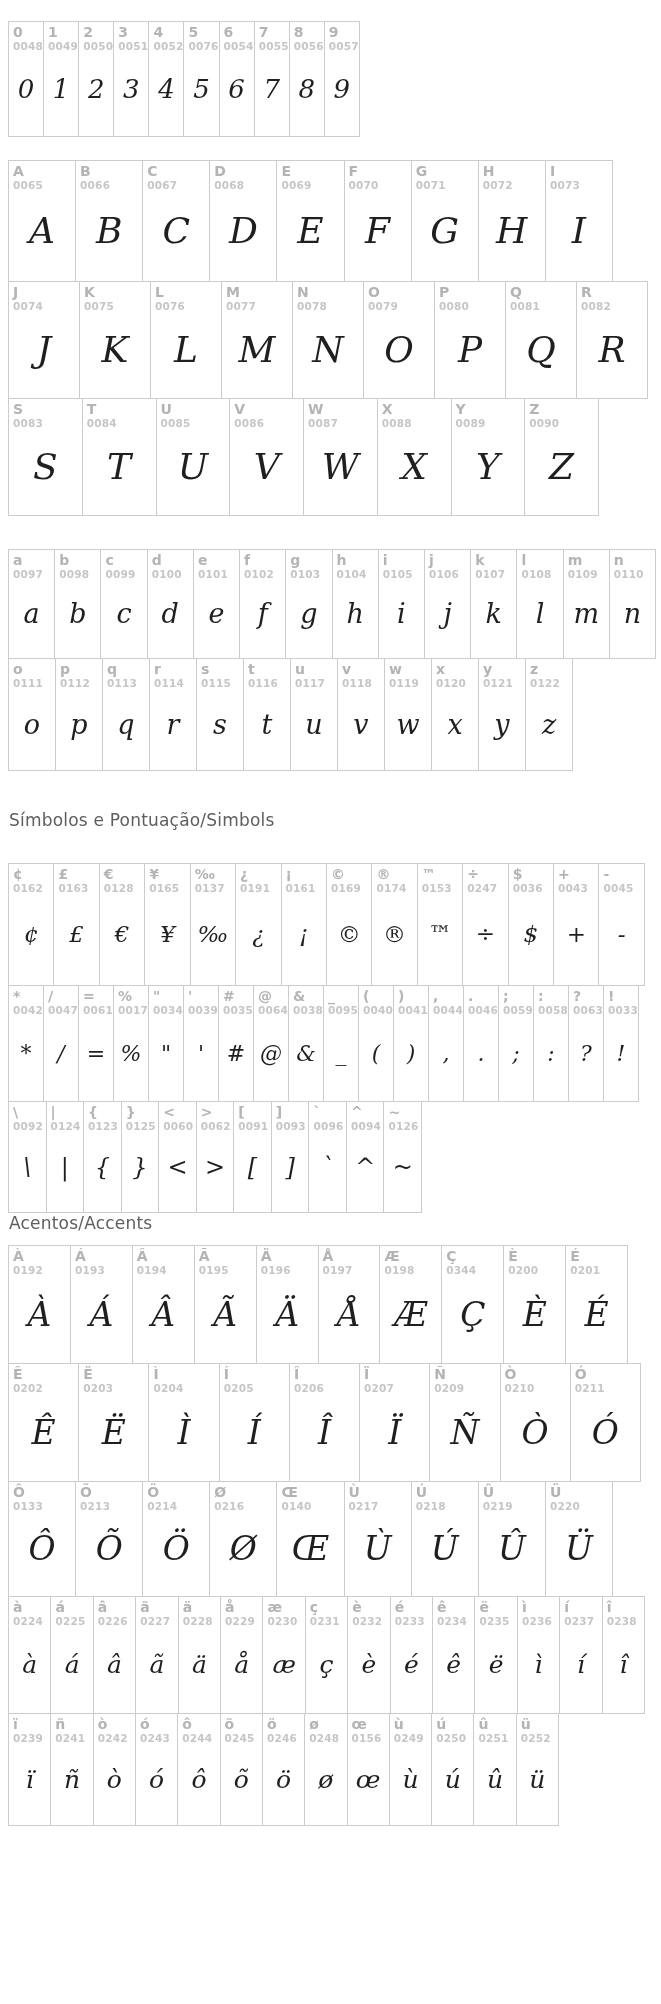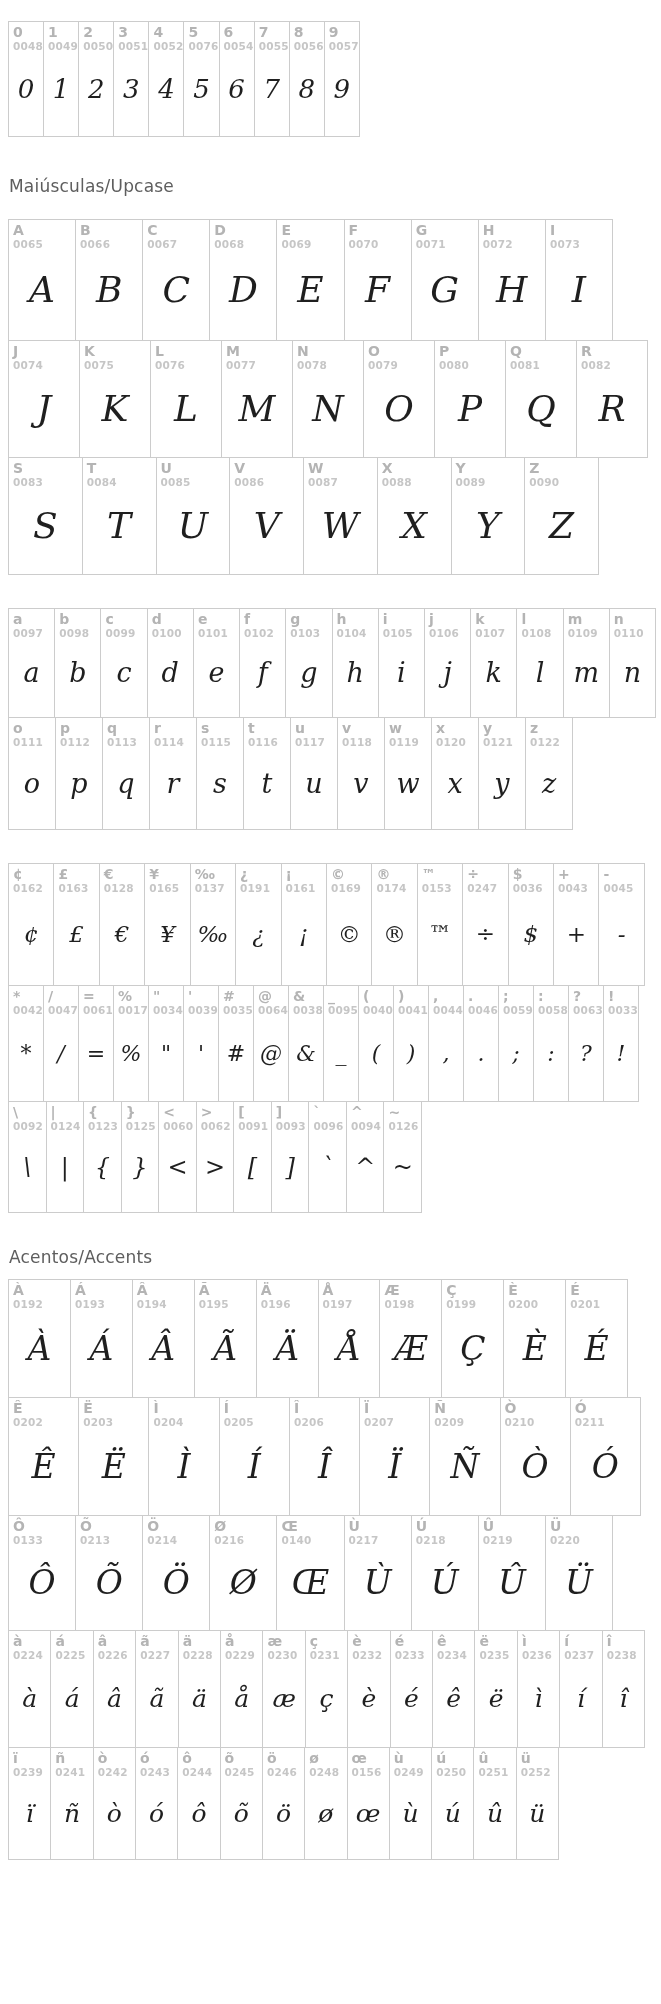--- a/index.html
+++ b/index.html
@@ -110,21 +110,20 @@
         <div class="glyph-cell">
           <div class="cell-head">
             <span class="cell-char">9</span>
             <span class="cell-code">0057</span>
           </div>
           <span class="cell-glyph" style="font-size: 26px;">9</span>
         </div>
       </div>
     </section>
     <section class="section">
-      <h2 class="section-title" style="margin-top: 39px;">Maiúsculas/Upcase</h2>
       <div class="grid-row" style="width: 605px; height: 122px; margin-top: 23px;">
         <div class="glyph-cell">
           <div class="cell-head">
             <span class="cell-char">A</span>
             <span class="cell-code">0065</span>
           </div>
           <span class="cell-glyph" style="font-size: 36px;">A</span>
         </div>
         <div class="glyph-cell">
           <div class="cell-head">
@@ -489,20 +488,21 @@
         <div class="glyph-cell">
           <div class="cell-head">
             <span class="cell-char">z</span>
             <span class="cell-code">0122</span>
           </div>
           <span class="cell-glyph" style="font-size: 27px;">z</span>
         </div>
       </div>
     </section>
     <section class="section">
+      <h2 class="section-title" style="margin-top: 39px;">Símbolos e Pontuação/Simbols</h2>
       <div class="grid-row" style="width: 637px; height: 123px; margin-top: 33px;">
         <div class="glyph-cell">
           <div class="cell-head">
             <span class="cell-char">¢</span>
             <span class="cell-code">0162</span>
           </div>
           <span class="cell-glyph" style="font-size: 23px;">¢</span>
         </div>
         <div class="glyph-cell">
           <div class="cell-head">
@@ -798,21 +798,21 @@
         <div class="glyph-cell">
           <div class="cell-head">
             <span class="cell-char">~</span>
             <span class="cell-code">0126</span>
           </div>
           <span class="cell-glyph" style="font-size: 24px;">~</span>
         </div>
       </div>
     </section>
     <section class="section">
-      <h2 class="section-title" style="margin-top: 34px;">Acentos/Accents</h2>
+      <h2 class="section-title" style="">Acentos/Accents</h2>
       <div class="grid-row" style="width: 620px; height: 119px; margin-top: 12px;">
         <div class="glyph-cell">
           <div class="cell-head">
             <span class="cell-char">À</span>
             <span class="cell-code">0192</span>
           </div>
           <span class="cell-glyph" style="font-size: 33px;">À</span>
         </div>
         <div class="glyph-cell">
           <div class="cell-head">
@@ -852,21 +852,21 @@
         <div class="glyph-cell">
           <div class="cell-head">
             <span class="cell-char">Æ</span>
             <span class="cell-code">0198</span>
           </div>
           <span class="cell-glyph" style="font-size: 33px;">Æ</span>
         </div>
         <div class="glyph-cell">
           <div class="cell-head">
             <span class="cell-char">Ç</span>
-            <span class="cell-code">0199</span>
+            <span class="cell-code">0344</span>
           </div>
           <span class="cell-glyph" style="font-size: 33px;">Ç</span>
         </div>
         <div class="glyph-cell">
           <div class="cell-head">
             <span class="cell-char">È</span>
             <span class="cell-code">0200</span>
           </div>
           <span class="cell-glyph" style="font-size: 33px;">È</span>
         </div>

